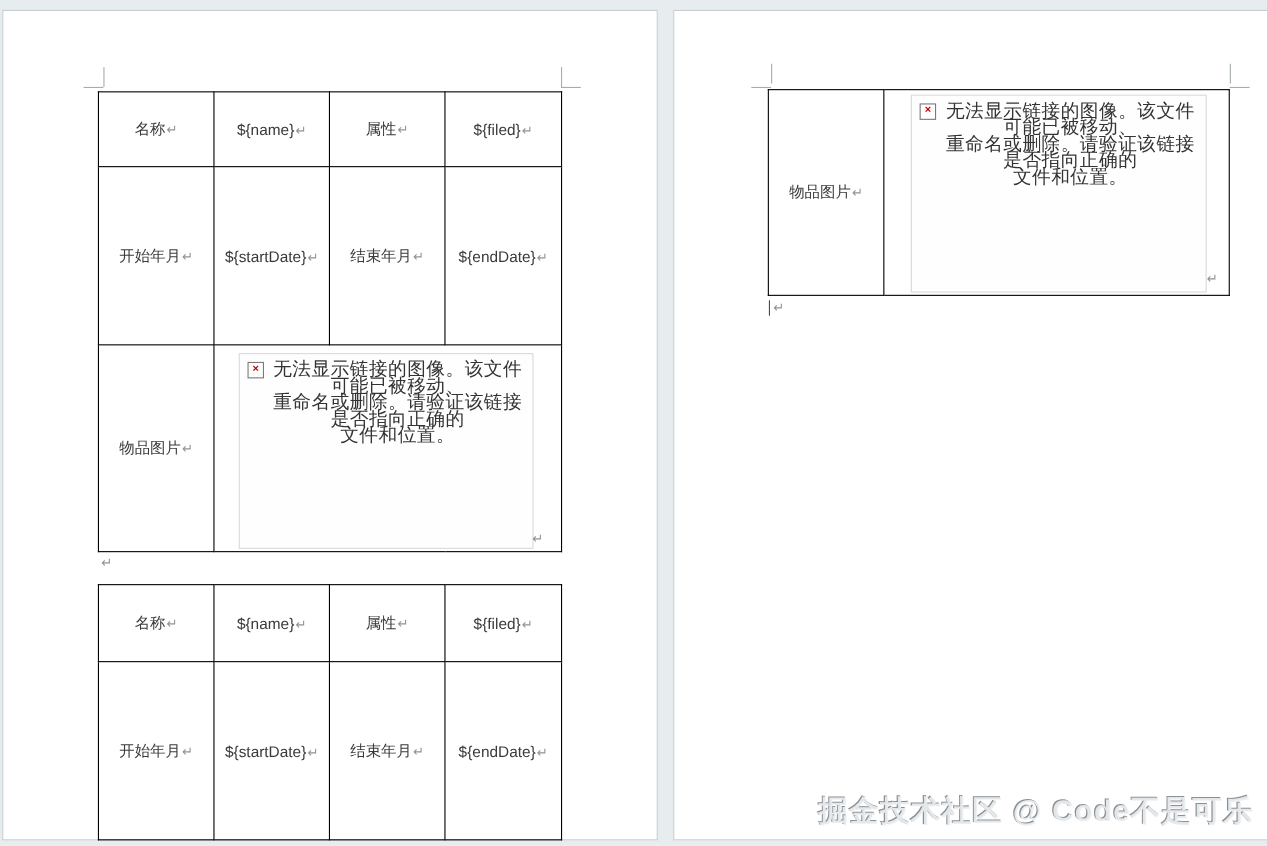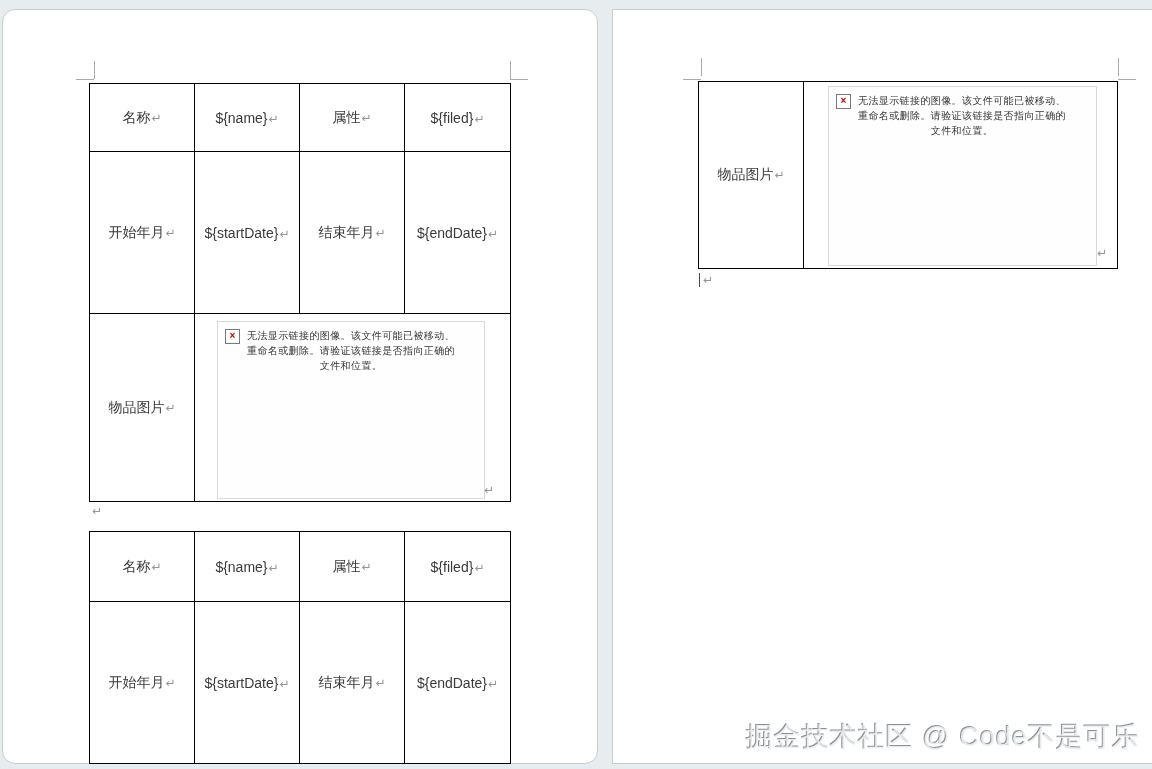--- a/index.html
+++ b/index.html
@@ -6,21 +6,21 @@
   body{
     width:1152px;height:769px;position:relative;overflow:hidden;
     background:#e7edee;
     font-family:"Liberation Sans","DejaVu Sans",sans-serif;
     color:#3a3a3a;
   }
   .page{
     position:absolute;top:9px;height:755px;background:#ffffff;
     border:1px solid #c6cdcf;box-sizing:border-box;
   }
-  #page-left{left:2px;width:596px;border-radius:13px;}
+  #page-left{left:2px;width:596px;}
   #page-right{left:612px;width:560px;}
 
   
   .cm{position:absolute;background:#a6acae;}
   .cm-v{width:1px;height:18px;}
   .cm-h{width:18px;height:1px;}
 
   
   table.doc{border-collapse:collapse;table-layout:fixed;position:absolute;}
   table.doc td{
@@ -38,27 +38,27 @@
   
   .broken{
     border:1px solid #d9d9d9;background:#fefefe;box-sizing:border-box;
     position:relative;display:flex;align-items:flex-start;padding:6px 8px 6px 7px;
   }
   .broken .xbox{
     width:13px;height:13px;border:1px solid #7a7a7a;background:#fff;
     color:#c00000;font-size:10px;line-height:12px;font-weight:bold;
     text-align:center;flex:0 0 13px;margin-right:7px;margin-top:1px;
   }
-  .broken .errtext{font-size:10px;line-height:15px;color:#333;letter-spacing:0.4px;}
+  .broken .errtext{font-size:17px;line-height:15px;color:#333;letter-spacing:0.4px;}
   .abs{position:absolute;}
   .cursor{position:absolute;width:1px;height:14px;background:#4a4a4a;}
 
   
   .watermark{
-    position:absolute;right:12px;top:719px;font-size:27px;font-weight:normal;
+    position:absolute;right:12px;top:719px;font-size:27px;font-weight:bold;
     letter-spacing:1px;color:rgba(236,239,241,0.92);
     text-shadow:-1px -1px 0 #8b9094, 1px 1px 1px #ffffff;
     white-space:nowrap;
   }
 </style>
 </head>
 <body>
 
 <div class="page" id="page-left">
 

